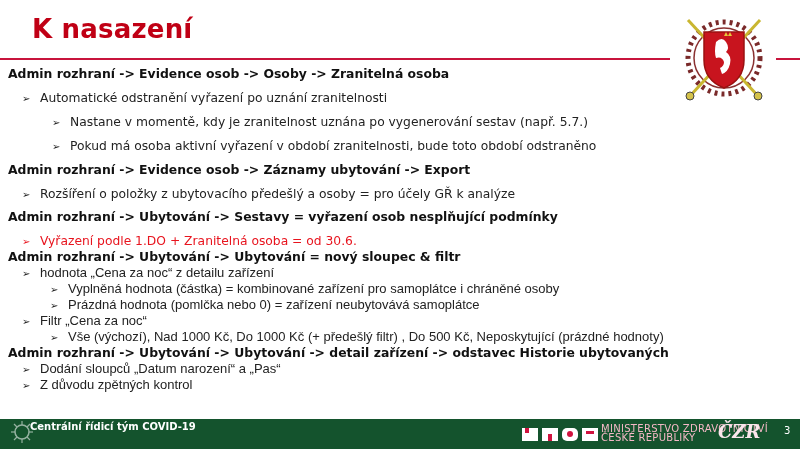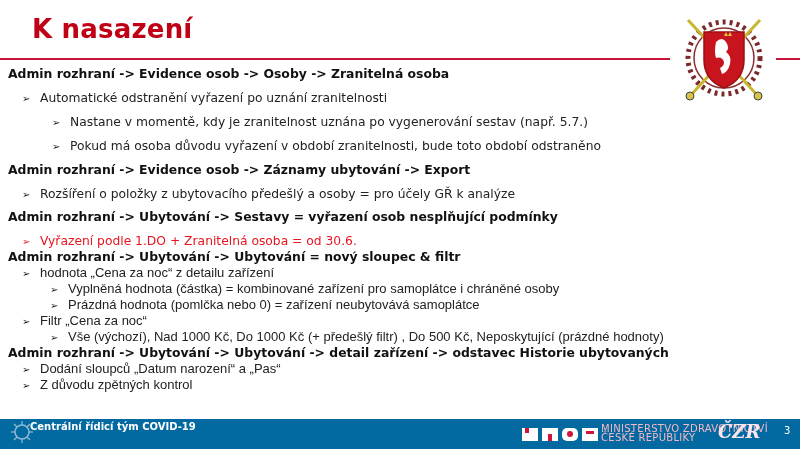--- a/index.html
+++ b/index.html
@@ -31,21 +31,21 @@
   }
   .h { font-weight: bold; color: #111; font-size: 12.4px; }
   .b { color: #222; }
   .red { color: #e8141e; font-weight: normal; }
   .arrow {
     display: inline-block; width: 10px; margin-right: 8px; font-size: 10px; color: #222;
   }
   .red .arrow { color: #e8141e; }
   .narrow { font-family: "Liberation Sans", sans-serif; font-size: 13px; }
   .footer {
-    position: absolute; left: 0; top: 419px; width: 800px; height: 30px; background: #0369a1;
+    position: absolute; left: 0; top: 419px; width: 800px; height: 30px; background: #14532d;
   }
   .footer-text {
     position: absolute; left: 30px; top: 2px; color: #fff; font-weight: bold; font-size: 10px;
   }
   .virus-icon { position: absolute; left: 10px; top: 1px; width: 24px; height: 24px; opacity: 0.55; }
   .mzcr-logo { position: absolute; left: 522px; top: 7px; width: 76px; height: 16px; }
   .mzcr-text {
     position: absolute; left: 601px; top: 5px; color: #f4b8c6; font-size: 10px; line-height: 9px; letter-spacing: 0.3px;
   }
   .czr-logo {
@@ -77,21 +77,21 @@
   <div class="content">
     <div class="line h" style="left:0;top:0;">Admin rozhraní -&gt; Evidence osob -&gt; Osoby -&gt; Zranitelná osoba</div>
 
     <div class="line b" style="left:14px;top:24px;">
       <span class="arrow">➢</span><span>Automatické odstranění vyřazení po uznání zranitelnosti</span>
     </div>
     <div class="line b" style="left:44px;top:48px;">
       <span class="arrow">➢</span><span>Nastane v momentě, kdy je zranitelnost uznána po vygenerování sestav (např. 5.7.)</span>
     </div>
     <div class="line b" style="left:44px;top:72px;">
-      <span class="arrow">➢</span><span>Pokud má osoba důvodu vyřazení v období zranitelnosti, bude toto období odstraněno</span>
+      <span class="arrow">➢</span><span>Pokud má osoba aktivní vyřazení v období zranitelnosti, bude toto období odstraněno</span>
     </div>
 
     <div class="line h" style="left:0;top:96px;">Admin rozhraní -&gt; Evidence osob -&gt; Záznamy ubytování -&gt; Export</div>
     <div class="line b" style="left:14px;top:120px;">
       <span class="arrow">➢</span><span>Rozšíření o položky z ubytovacího předešlý a osoby = pro účely GŘ k analýze</span>
     </div>
 
     <div class="line h" style="left:0;top:143px;">Admin rozhraní -&gt; Ubytování -&gt; Sestavy = vyřazení osob nesplňující podmínky</div>
     <div class="line red" style="left:14px;top:167px;">
       <span class="arrow">➢</span><span>Vyřazení podle 1.DO + Zranitelná osoba = od 30.6.</span>

